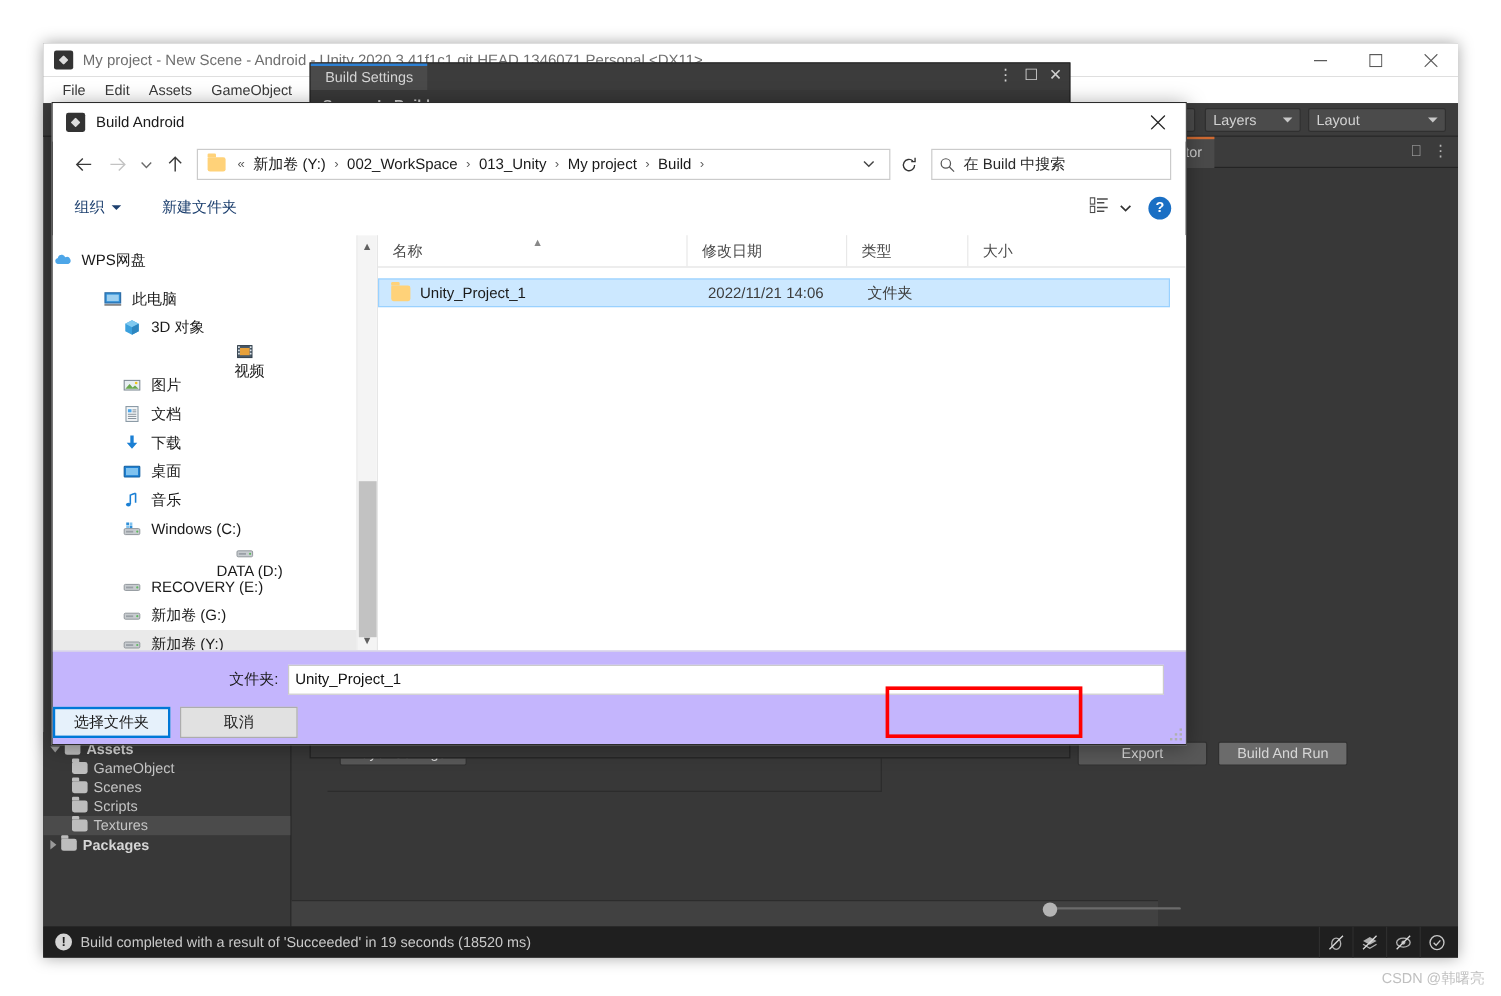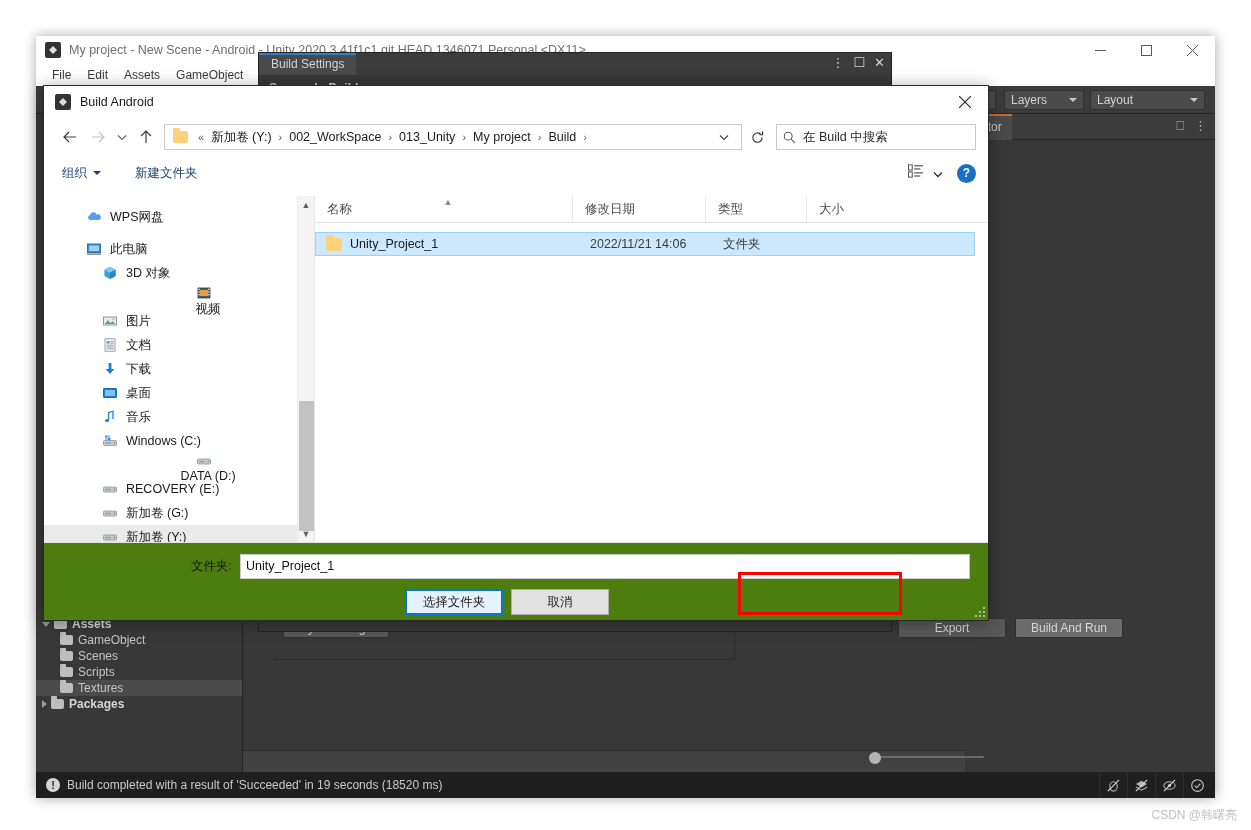--- a/index.html
+++ b/index.html
@@ -202,28 +202,28 @@
     border-right:1px solid #e8e8e8; position:relative;
   }
   .sort-mark { position:absolute; left:50%; top:1px; color:#888; font-size:9px; }
   .file-row {
     height:24px; display:flex; align-items:center; background:#cce8ff; border:1px solid #99d1ff;
   }
   .row-folder { width:16px;height:13px;background:#ffd279;border-radius:1px 2px 2px 2px;margin:0 8px 0 10px;position:relative;flex:none; }
   .row-folder::before{content:"";position:absolute;left:0;top:-3px;width:7px;height:3px;background:#ffd279;border-radius:1px 1px 0 0;}
   .cell { font-size:12.5px; color:#1a1a1a; }
 
-  .dlg-footer { position:absolute; left:0; bottom:0; right:0; height:78px; background:#4d7c0f; border-top:1px solid #e2e2e2; }
+  .dlg-footer { position:absolute; left:0; bottom:0; right:0; height:78px; background:#c4b5fd; border-top:1px solid #e2e2e2; }
   .fname-row { display:flex; align-items:center; height:30px; margin-top:8px; padding:0 18px 0 0; }
   .fname-label { width:196px; text-align:right; font-size:12.5px; color:#1a1a1a; padding-right:8px; flex:none; }
   .fname-input {
     flex:1; height:25px; background:#fff; border:1px solid #cbcbcb;
     font-size:12.5px; color:#111; display:flex; align-items:center; padding:0 5px;
   }
-  .btn-row { display:flex; justify-content:center; align-items:center; gap:8px; padding-right:18px; margin-top:8px; }
+  .btn-row { display:flex; justify-content:flex-start; align-items:center; gap:8px; padding-right:18px; margin-top:8px; }
   .dlg-btn {
     width:98px; height:26px; background:#e1e1e1; border:1px solid #adadad;
     font-size:12.5px; color:#1a1a1a; display:flex; align-items:center; justify-content:center;
   }
   .dlg-btn.primary { background:#e6f1fb; border:2px solid #0078d7; }
   .hl-box {
     position:absolute; border:3px solid #ff0000; pointer-events:none;
   }
   .resize-grip { position:absolute; right:3px; bottom:3px; width:12px; height:12px; }
   .resize-grip i { position:absolute; width:2px; height:2px; background:#b0b0b0; }
@@ -481,21 +481,21 @@
             </svg>
         </span>
         <span class="help-circle">?</span>
       </div>
     </div>
 
     <div class="dlg-body">
 
       <div class="nav-pane">
 
-        <div class="np-item" style="padding-left:42px; margin-top:9px;">
+        <div class="np-item" style="margin-top:9px;">
           <span class="np-ico">
             <svg width="16" height="16" viewBox="0 0 16 16">
                 <path d="M4 11 a2.6 2.6 0 0 1 0.2 -5.1 A3.2 3.2 0 0 1 10.4 5.4 A2.7 2.7 0 0 1 13 11 Z" fill="#4da6e8"></path>
               </svg>
           </span>
           <span>WPS网盘</span>
         </div>
 
         <div class="np-item" style="padding-left:42px; margin-top:8px;">
           <span class="np-ico">

